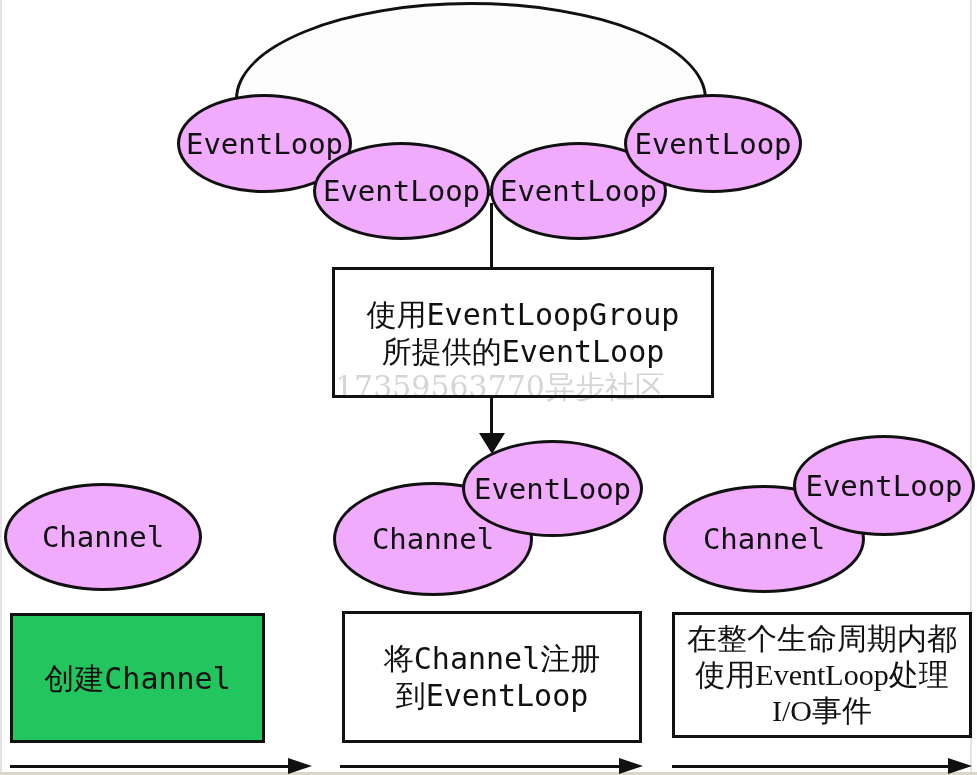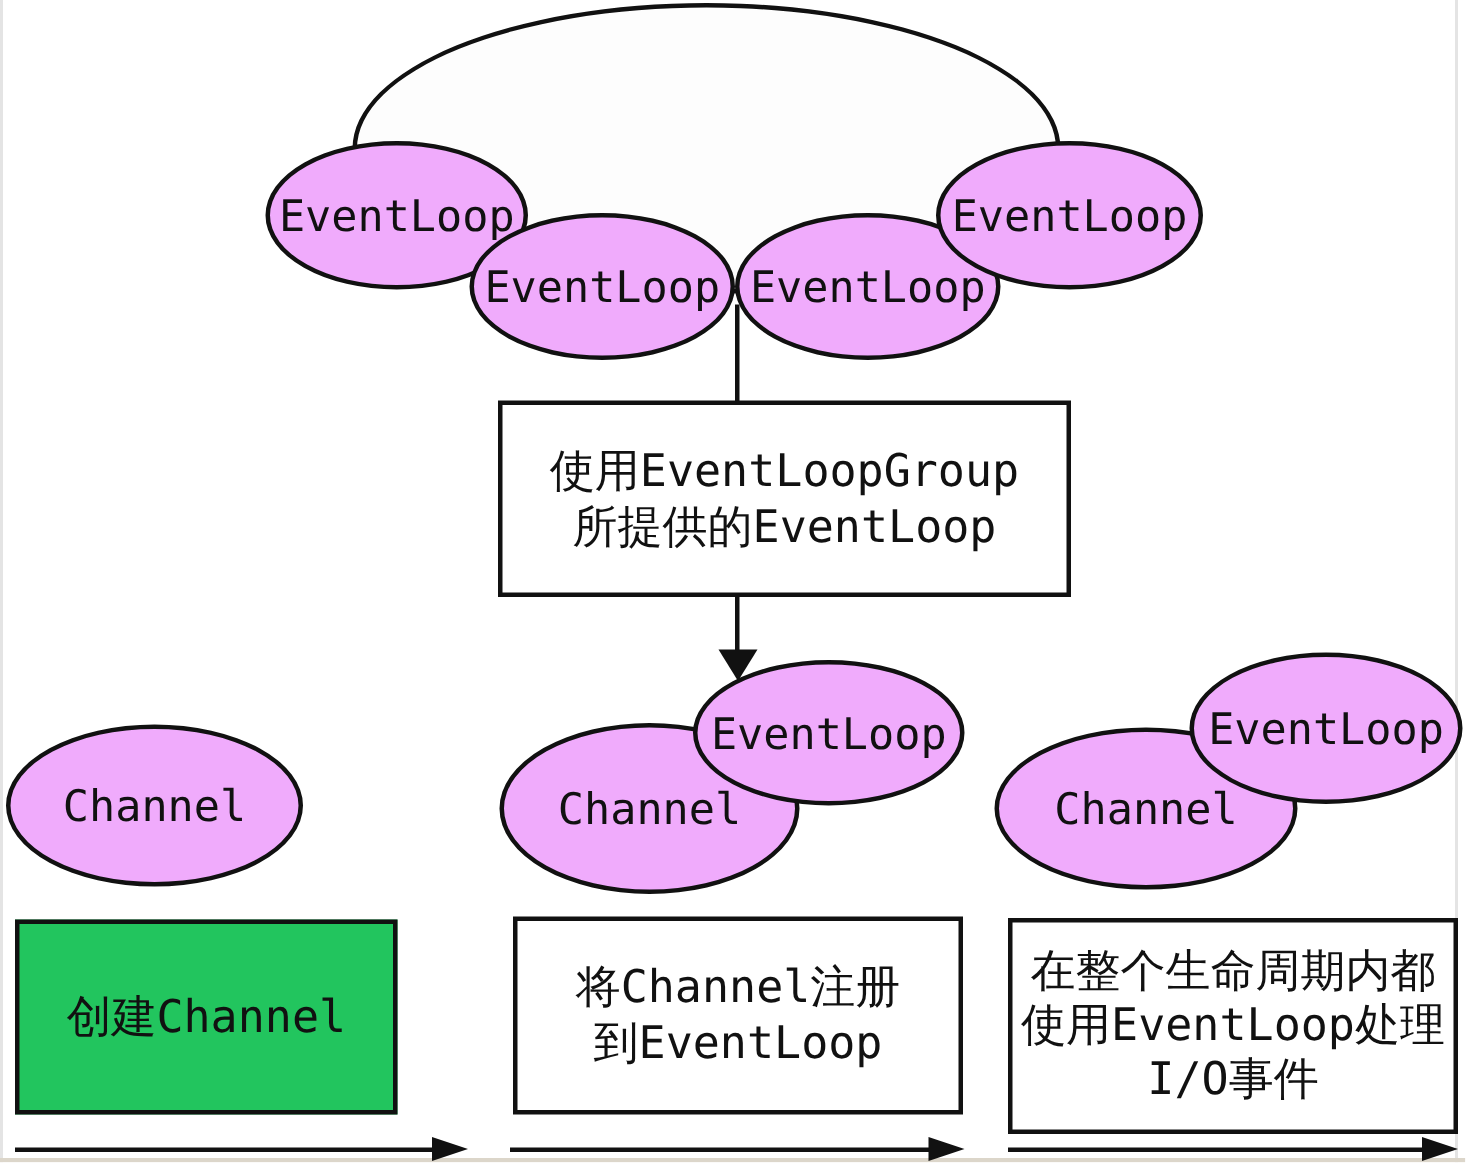--- a/index.html
+++ b/index.html
@@ -111,20 +111,21 @@
   <div class="ellipse small-el" style="left:624px;top:94px;width:178px;height:99px;">
     <span>EventLoop</span>
   </div>
 
   <div class="vline z5" style="left:490px;top:203px;height:66px;"></div>
 
   <div class="rect-box" style="left:332px;top:267px;width:382px;height:131px;">
     <div>使用EventLoopGroup</div>
     <div>所提供的EventLoop</div>
   </div>
+  <div class="watermark" style="left:335px;top:367px;">17359563770异步社区</div>
 
   <div class="vline z6" style="left:490px;top:398px;height:37px;"></div>
   <div class="arrowhead-down z6" style="left:479px;top:433px;"></div>
 
   <div class="ellipse" style="left:4px;top:483px;width:198px;height:108px;z-index:2;">
     <span>Channel</span>
   </div>
 
   <div class="ellipse" style="left:333px;top:482px;width:200px;height:114px;z-index:2;">
     <span>Channel</span>
@@ -140,21 +141,21 @@
     <span>EventLoop</span>
   </div>
 
   <div class="rect-box" style="left:10px;top:613px;width:255px;height:130px;background:#22c55e;">
     <div>创建Channel</div>
   </div>
   <div class="rect-box" style="left:342px;top:611px;width:300px;height:132px;background:#ffffff;">
     <div>将Channel注册</div>
     <div>到EventLoop</div>
   </div>
-  <div class="rect-box" style="left:672px;top:612px;width:300px;height:144px;line-height:36px;">
+  <div class="rect-box" style="left:672px;top:612px;width:300px;height:126px;line-height:36px;font-family:Liberation Serif, serif;">
     <div>在整个生命周期内都</div>
     <div>使用EventLoop处理</div>
     <div>I/O事件</div>
   </div>
 
   <div class="hline" style="left:10px;top:765px;width:280px;"></div>
   <div class="arrowhead-right" style="left:288px;top:758px;"></div>
 
   <div class="hline" style="left:340px;top:765px;width:281px;"></div>
   <div class="arrowhead-right" style="left:619px;top:758px;"></div>

